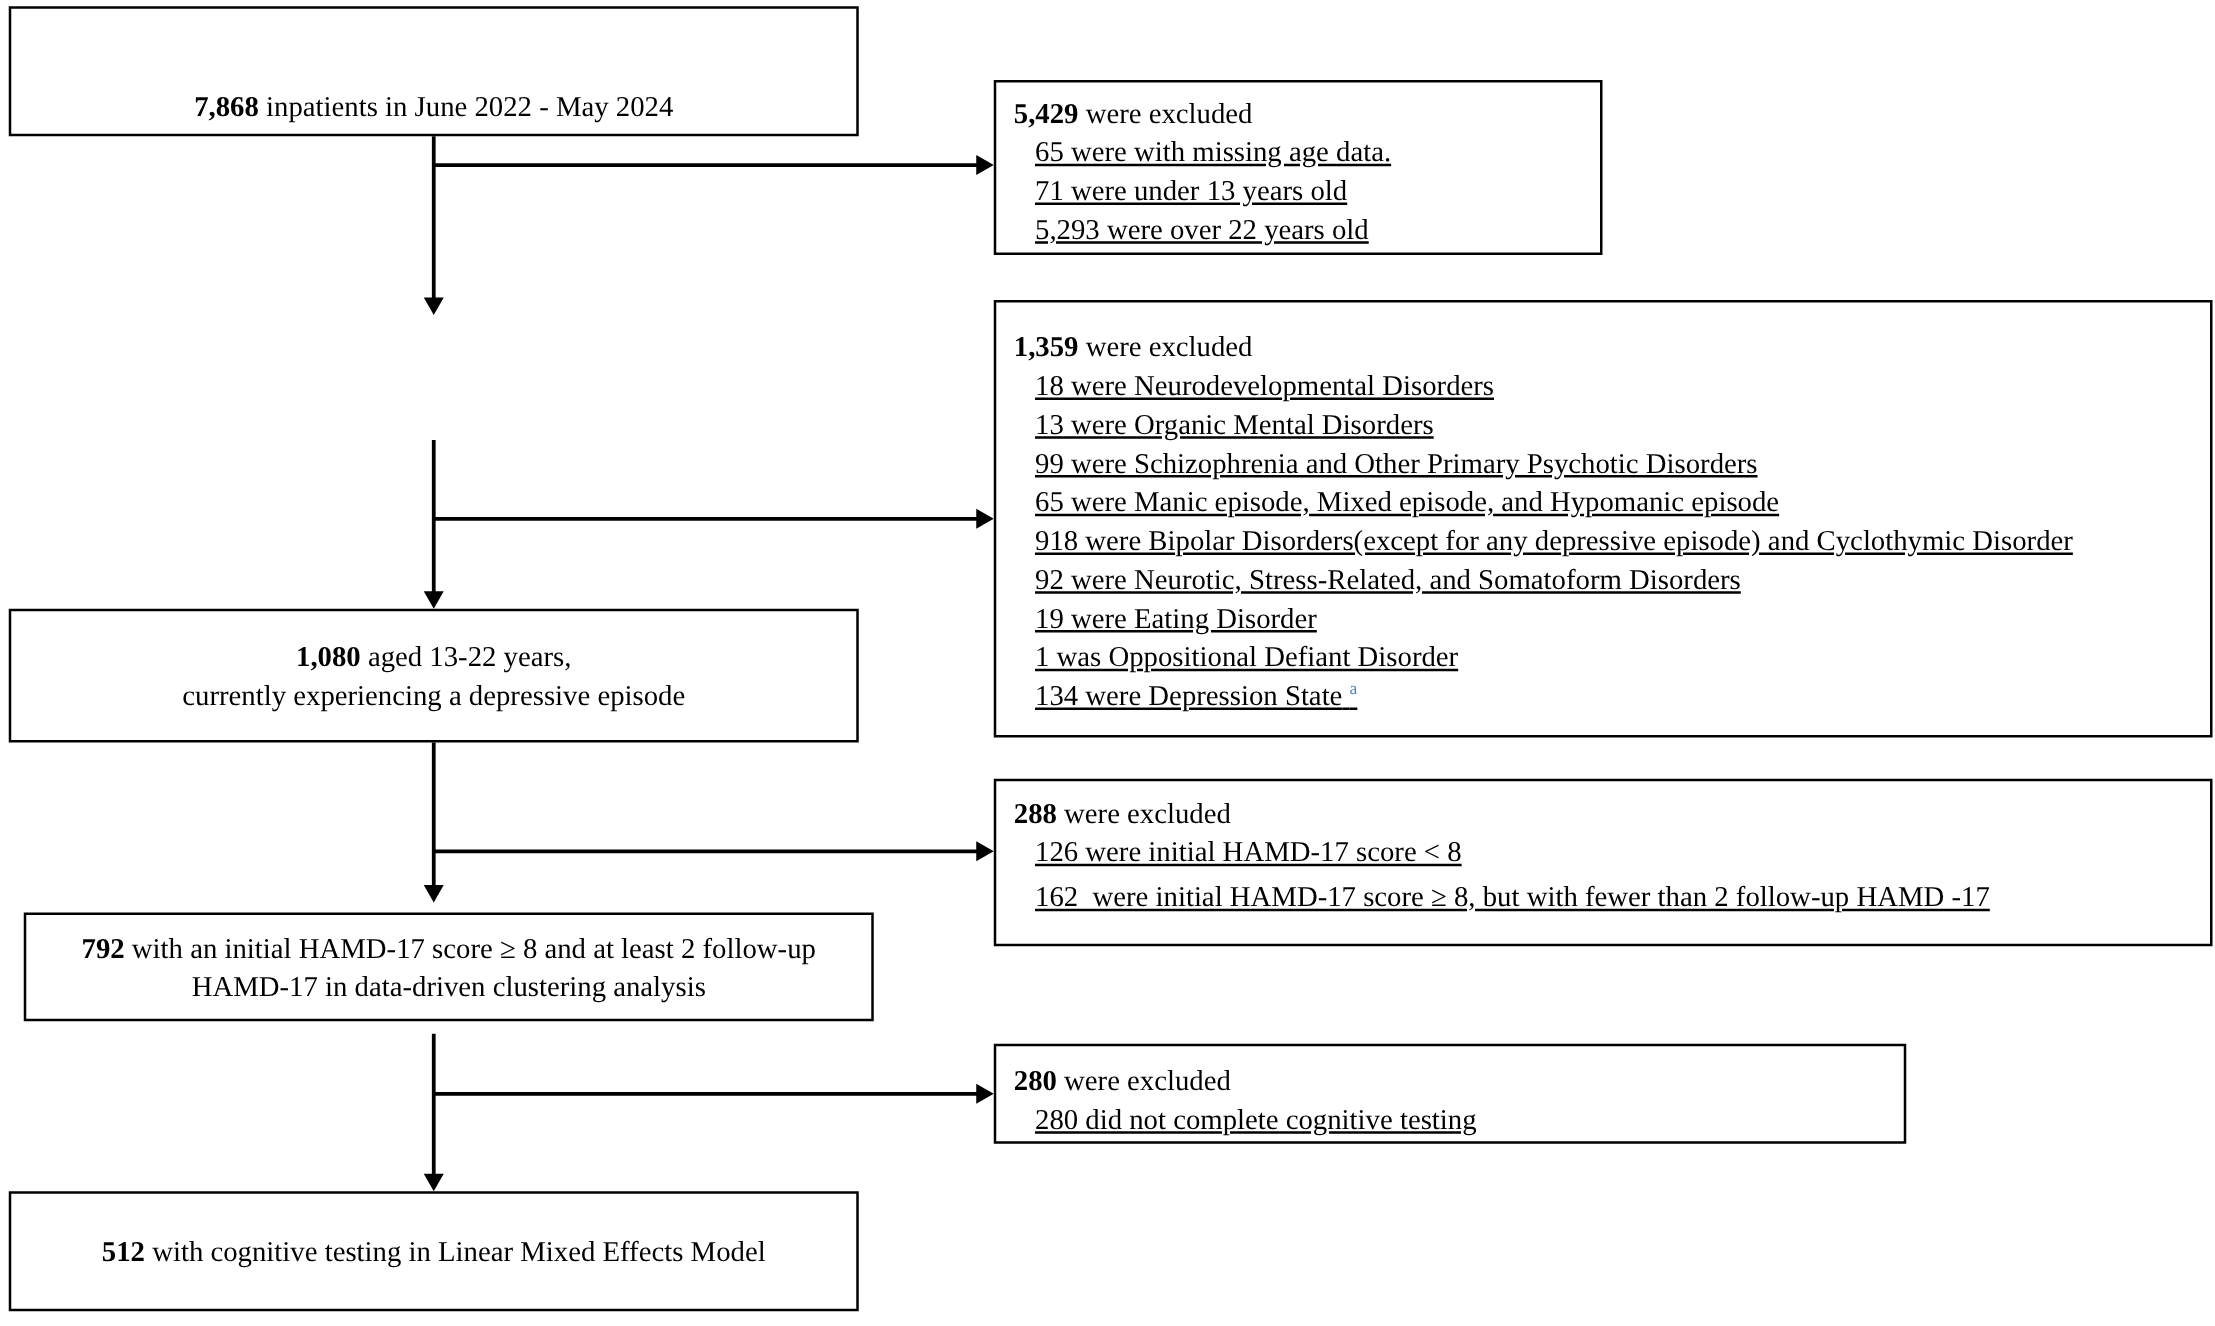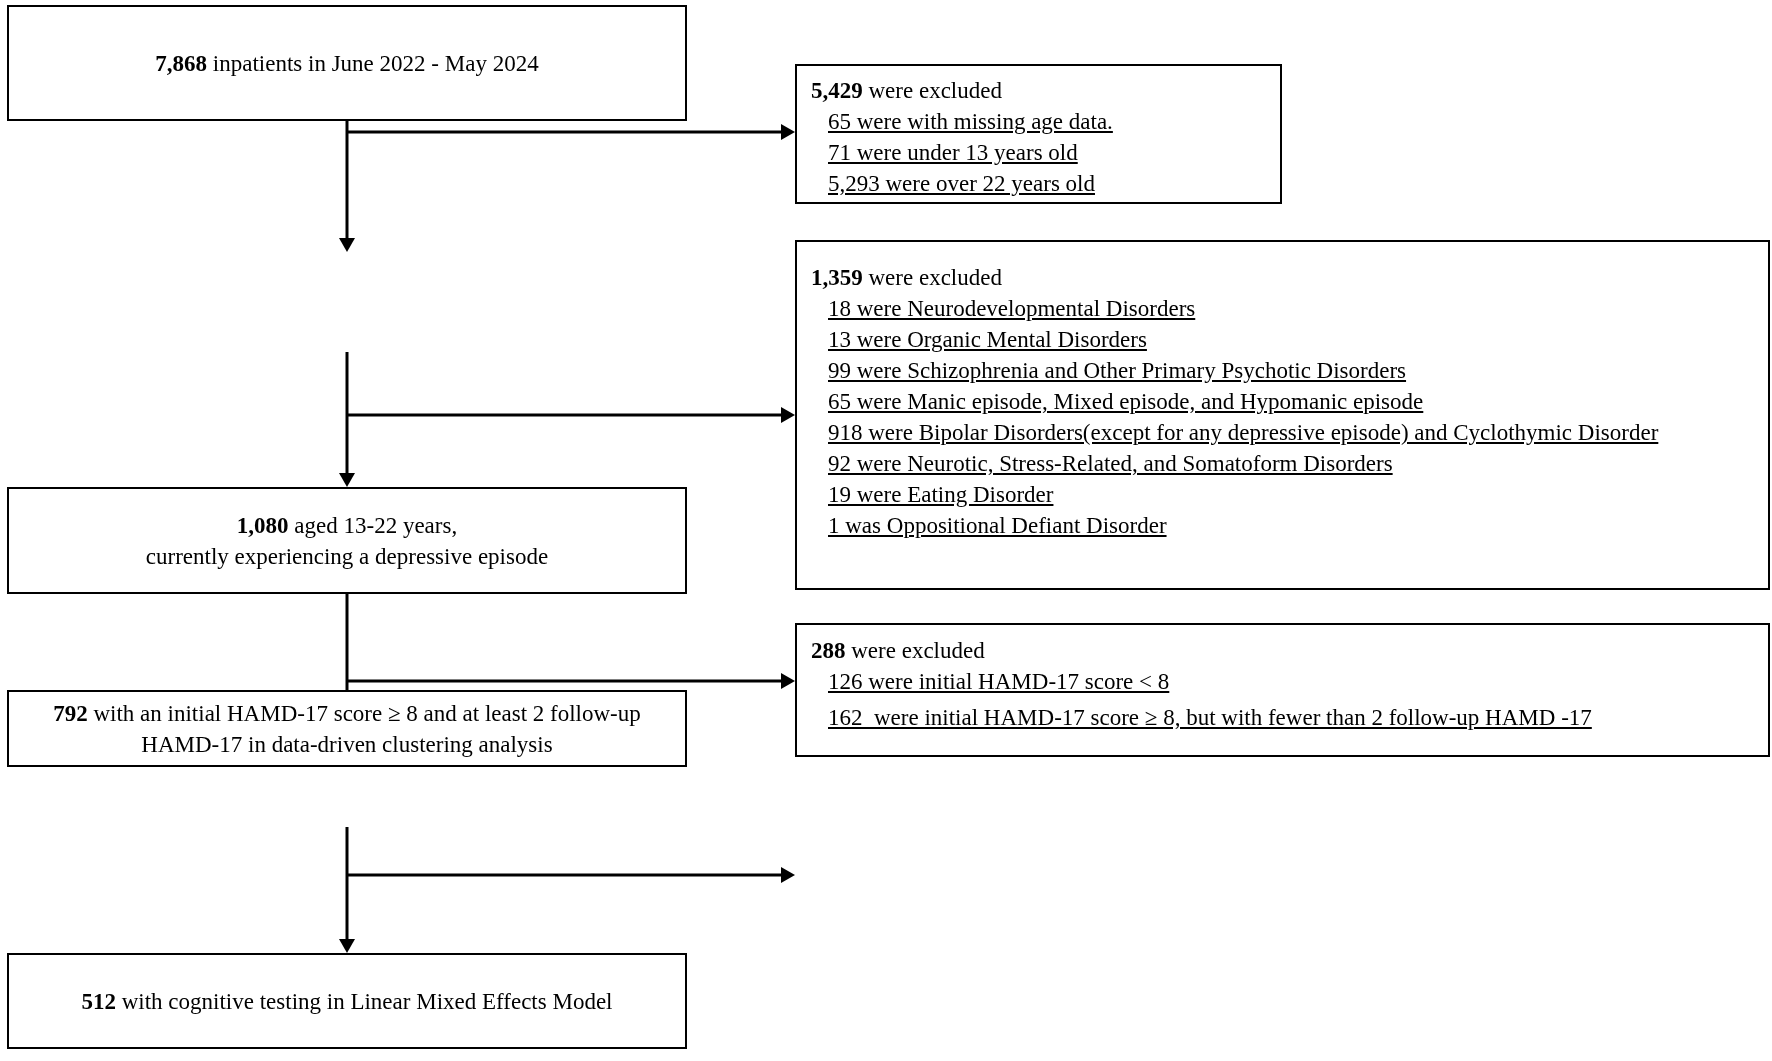--- a/index.html
+++ b/index.html
@@ -75,31 +75,31 @@
       <polygon points="781,124 781,140 795,132"></polygon>
       <polygon points="339,473 355,473 347,487"></polygon>
       <polygon points="781,407 781,423 795,415"></polygon>
       <polygon points="339,708 355,708 347,722"></polygon>
       <polygon points="781,673 781,689 795,681"></polygon>
       <polygon points="339,939 355,939 347,953"></polygon>
       <polygon points="781,867 781,883 795,875"></polygon>
     </g>
   </svg>
 
-  <div class="mbox" style="top:5px; height:116px;">
+  <div class="mbox" style="top:5px; height:104px;justify-content:flex-end;">
     <div><b>7,868</b> <span>inpatients in June 2022 - May 2024</span></div>
   </div>
 
 
   <div class="mbox" style="top:487px; height:107px;">
     <div><b>1,080</b> <span>aged 13-22 years,</span></div>
     <div>currently experiencing a depressive episode</div>
   </div>
 
-  <div class="mbox" style="top:690px; height:77px;">
+  <div class="mbox" style="top:730px; height:87px;margin-left:12px;">
     <div><b>792</b> <span>with an initial HAMD-17 score ≥ 8 and at least 2 follow-up HAMD-17 in data-driven clustering analysis</span></div>
   </div>
 
   <div class="mbox" style="top:953px; height:96px;">
     <div><b>512</b> <span>with cognitive testing in Linear Mixed Effects Model</span></div>
   </div>
 
   <div class="ebox" style="top:64px; width:487px; height:140px; padding:9px 14px;">
     <div class="ehead"><b>5,429</b> <span>were excluded</span></div>
     <div class="eitem">65 were with missing age data.</div>
@@ -110,22 +110,27 @@
   <div class="ebox" style="top:240px; width:975px; height:350px; padding:20px 14px 14px 14px;">
     <div class="ehead"><b>1,359</b> <span>were excluded</span></div>
     <div class="eitem">18 were Neurodevelopmental Disorders</div>
     <div class="eitem">13 were Organic Mental Disorders</div>
     <div class="eitem">99 were Schizophrenia and Other Primary Psychotic Disorders</div>
     <div class="eitem">65 were Manic episode, Mixed episode, and Hypomanic episode</div>
     <div class="eitem">918 were Bipolar Disorders(except for any depressive episode) and Cyclothymic Disorder</div>
     <div class="eitem">92 were Neurotic, Stress-Related, and Somatoform Disorders</div>
     <div class="eitem">19 were Eating Disorder</div>
     <div class="eitem">1 was Oppositional Defiant Disorder</div>
+    <div class="eitem"><span>134 were Depression State</span> <sup class="sup-a">a</sup></div>
   </div>
 
   <div class="ebox" style="top:623px; width:975px; height:134px; padding:10px 14px;">
     <div class="ehead"><b>288</b> <span>were excluded</span></div>
     <div class="eitem">126 were initial HAMD-17 score &lt; 8</div>
     <div class="eitem" style="padding-top:5px;">162  were initial HAMD-17 score ≥ 8, but with fewer than 2 follow-up HAMD -17</div>
   </div>
 
+  <div class="ebox" style="top:835px; width:730px; height:80px; padding:12px 14px;">
+    <div class="ehead"><b>280</b> <span>were excluded</span></div>
+    <div class="eitem">280 did not complete cognitive testing</div>
+  </div>
 
 </div>
 
 </body></html>

